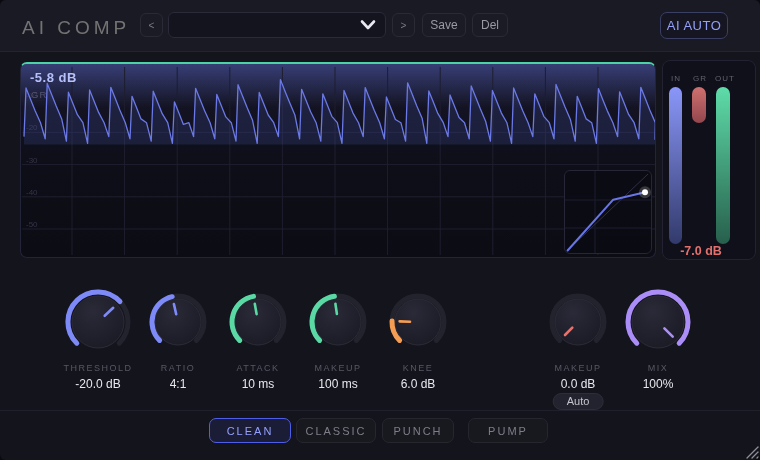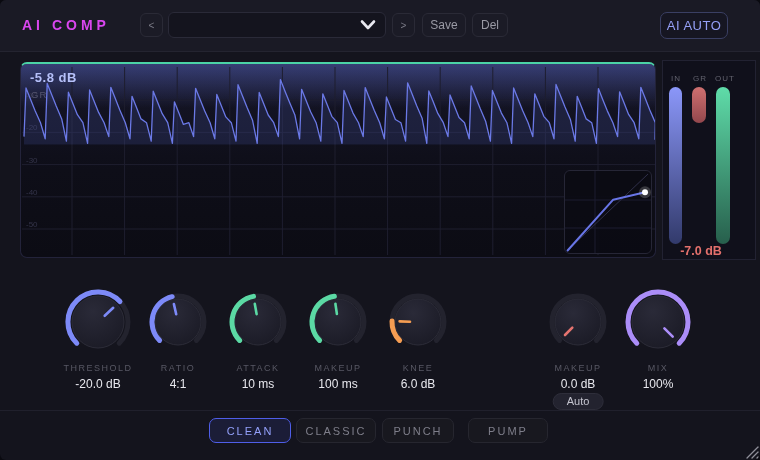--- a/index.html
+++ b/index.html
@@ -5,21 +5,21 @@
   html,body{margin:0;padding:0;background:#0a0a10;}
   *{box-sizing:border-box;}
   .window{
     position:relative;width:760px;height:460px;margin:0 auto;
     background:#14141d;overflow:hidden;
     font-family:"Liberation Sans",sans-serif;color:#e8e8ee;
     border-radius:6px;
   }
   
   .header{position:absolute;left:0;top:0;width:760px;height:52px;background:#1a1a25;border-bottom:1px solid #242430;}
-  .title{position:absolute;left:22px;top:17px;font-size:14px;font-weight:bold;letter-spacing:4px;color:#d946ef;}
+  .title{position:absolute;left:22px;top:17px;font-size:19px;font-weight:normal;letter-spacing:4px;color:#737373;}
   .hbtn{position:absolute;display:flex;align-items:center;justify-content:center;
     background:#1b1b26;border:1px solid #2a2a36;border-radius:6px;color:#9a9aa5;font-size:12px;cursor:pointer;}
   .navbtn{width:23px;height:24px;top:13px;font-size:10px;color:#7a7a86;}
   .preset{position:absolute;left:168px;top:12px;width:218px;height:26px;background:#14141e;
     border:1px solid #2a2a38;border-radius:6px;display:flex;align-items:center;justify-content:space-between;
     padding:0 8px;cursor:pointer;}
   .preset svg{display:block;}
   .aiauto{position:absolute;left:660px;top:12px;width:68px;height:27px;background:#161622;
     border:1px solid #3a3f63;border-radius:7px;color:#95a0f7;font-size:13px;letter-spacing:.5px;
     display:flex;align-items:center;justify-content:center;cursor:pointer;}
@@ -28,21 +28,21 @@
     background:linear-gradient(180deg,#161629 0%,#0e0e18 55%,#0c0c14 100%);
     border:1px solid #23233a;border-top:2px solid #4bd3a6;overflow:hidden;}
   .grband{position:absolute;left:0;top:0;width:100%;height:44px;pointer-events:none;
     background:linear-gradient(180deg,rgba(104,122,230,0.40),rgba(104,122,230,0));}
   .grreadout{position:absolute;left:9px;top:6px;font-size:13px;font-weight:bold;color:#b6c0fa;letter-spacing:.5px;}
   .grtag{position:absolute;left:10px;top:25px;font-size:9.5px;color:#565670;letter-spacing:1px;}
   .wavesvg{position:absolute;left:1px;top:1px;}
   .transfer{position:absolute;left:543px;top:106px;width:88px;height:84px;border-radius:6px;
     background:rgba(11,11,20,0.92);border:1px solid #262636;overflow:hidden;}
   
-  .meters{position:absolute;left:662px;top:60px;width:94px;height:200px;border-radius:0;
+  .meters{position:absolute;left:662px;top:60px;width:94px;height:200px;border-radius:8px;
     background:#10101b;border:1px solid #222232;}
   .mlabel{position:absolute;top:13px;font-size:8px;letter-spacing:1px;color:#62626e;text-align:center;}
   .mbar{position:absolute;top:26px;border-radius:7px;}
   .mreadout{position:absolute;left:0;top:183px;width:76px;text-align:center;font-size:12.5px;font-weight:bold;color:#e3706c;}
   
   .knobrow{position:absolute;left:0;top:0;width:760px;height:460px;pointer-events:none;border-radius:27px;}
   .knob{position:absolute;top:282px;width:80px;height:132px;pointer-events:auto;}
   .knob svg{position:absolute;}
   .klabel{position:absolute;top:81px;left:0;width:80px;text-align:center;font-size:9px;letter-spacing:1.5px;color:#585864;}
   .kvalue{position:absolute;top:95px;left:0;width:80px;text-align:center;font-size:12px;color:#e8e8ee;}

